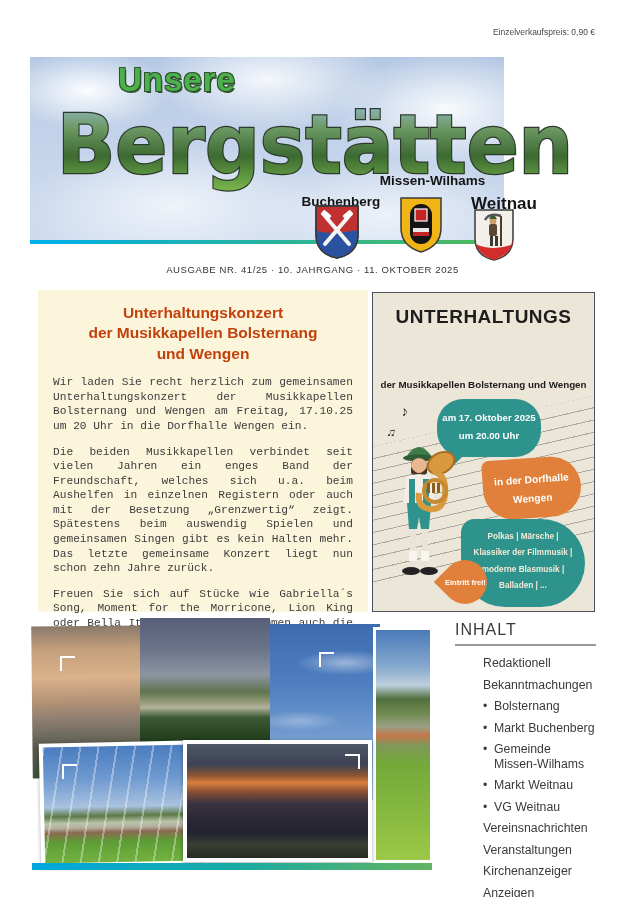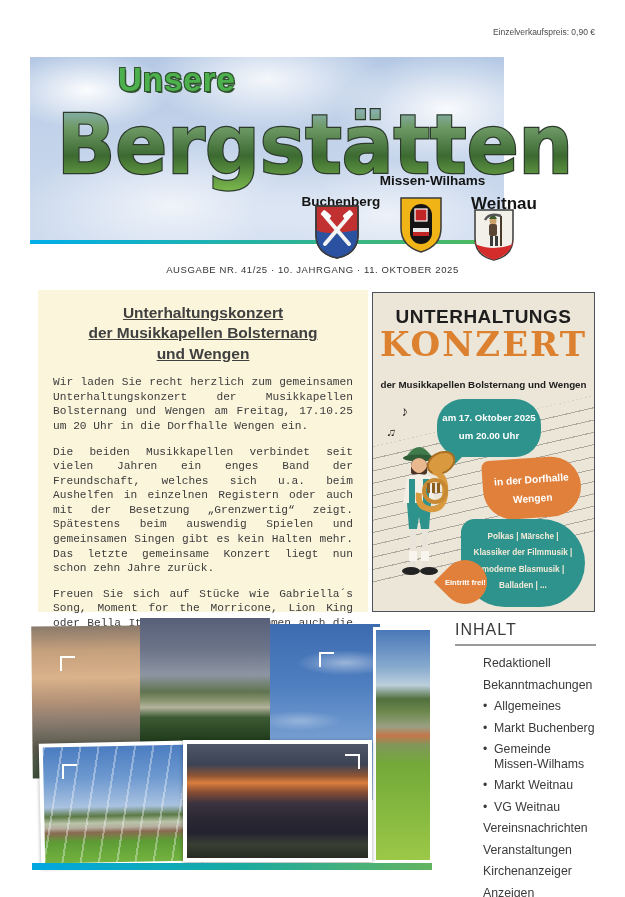--- a/index.html
+++ b/index.html
@@ -35,22 +35,22 @@
   .crest-missen{left:369px;top:139px;}
   .crest-weitnau{left:443px;top:151px;}
 
   
   .issue-line{position:absolute;top:253px;left:0;width:100%;text-align:center;
     font-size:9.5px;letter-spacing:.6px;color:#333;margin-top:11px;}
 
   
   .article-box{position:absolute;left:38px;top:290px;width:330px;height:322px;
     background:#fbf5dc;box-sizing:border-box;padding:13px 15px 10px 15px;}
-  .article-h{color:#404040;font-weight:bold;font-size:15.5px;text-align:center;
-    line-height:1.32;margin:0 0 11px 0;text-decoration:underline;}
+  .article-h{color:#c2410c;font-weight:bold;font-size:15.5px;text-align:center;
+    line-height:1.32;margin:0 0 11px 0;}
   .article-p{font-size:11.2px;color:#3c3c3c;text-align:justify;line-height:1.3;margin:7px 0 11px 0;font-family:Liberation Mono, monospace;}
   .article-sig{font-size:11.2px;font-style:italic;color:#3c3c3c;line-height:1.4;margin-top:14px;}
 
   
   .poster{position:absolute;left:372px;top:292px;width:223px;height:320px;
     background:#ece6d8;border:1.5px solid #4d525a;box-sizing:border-box;overflow:hidden;}
   .poster-title-top{position:absolute;top:13px;left:0;width:100%;text-align:center;
     font-size:19px;font-weight:bold;color:#1d1d1d;letter-spacing:.5px;}
   .poster-title-main{position:absolute;top:31px;left:0;width:100%;text-align:center;
     font-family:"DejaVu Serif",serif;font-weight:bold;font-size:34px;color:#dc8130;letter-spacing:2px;}
@@ -202,21 +202,20 @@
   </div>
 
   <div class="poster">
     <div class="staff"></div>
     <span class="note n1">♪</span>
     <span class="note n2">♫</span>
     <span class="note n3">♪</span>
     <span class="note n4">♬</span>
 
     <div class="poster-title-top">UNTERHALTUNGS</div>
-    <div class="poster-title-main">KONZERT</div>
     <div class="poster-subtitle">der Musikkapellen Bolsternang und Wengen</div>
 
     <div class="bubble bubble-date">
       <div>am 17. Oktober 2025</div>
       <div>um 20.00 Uhr</div>
     </div>
 
     <div class="bubble bubble-loc">
       <div>in der Dorfhalle</div>
       <div>Wengen</div>
@@ -279,21 +278,21 @@
     <span class="corner tl c-sky"></span>
     <span class="corner tl c-village"></span>
     <span class="corner tr c-alps"></span>
     <div class="grad-bar"></div>
   </div>
 
   <div class="inhalt">
     <div class="inhalt-title">INHALT</div>
     <div class="toc-item">Redaktionell</div>
     <div class="toc-item">Bekanntmachungen</div>
-    <div class="toc-item b"><span class="bullet">•</span><span>Allgemeines</span></div>
+    <div class="toc-item b"><span class="bullet">•</span><span>Bolsternang</span></div>
     <div class="toc-item b"><span class="bullet">•</span><span>Markt Buchenberg</span></div>
     <div class="toc-item b"><span class="bullet">•</span><span>Gemeinde Missen-Wilhams</span></div>
     <div class="toc-item b"><span class="bullet">•</span><span>Markt Weitnau</span></div>
     <div class="toc-item b"><span class="bullet">•</span><span>VG Weitnau</span></div>
     <div class="toc-item">Vereinsnachrichten</div>
     <div class="toc-item">Veranstaltungen</div>
     <div class="toc-item">Kirchenanzeiger</div>
     <div class="toc-item">Anzeigen</div>
   </div>
 

